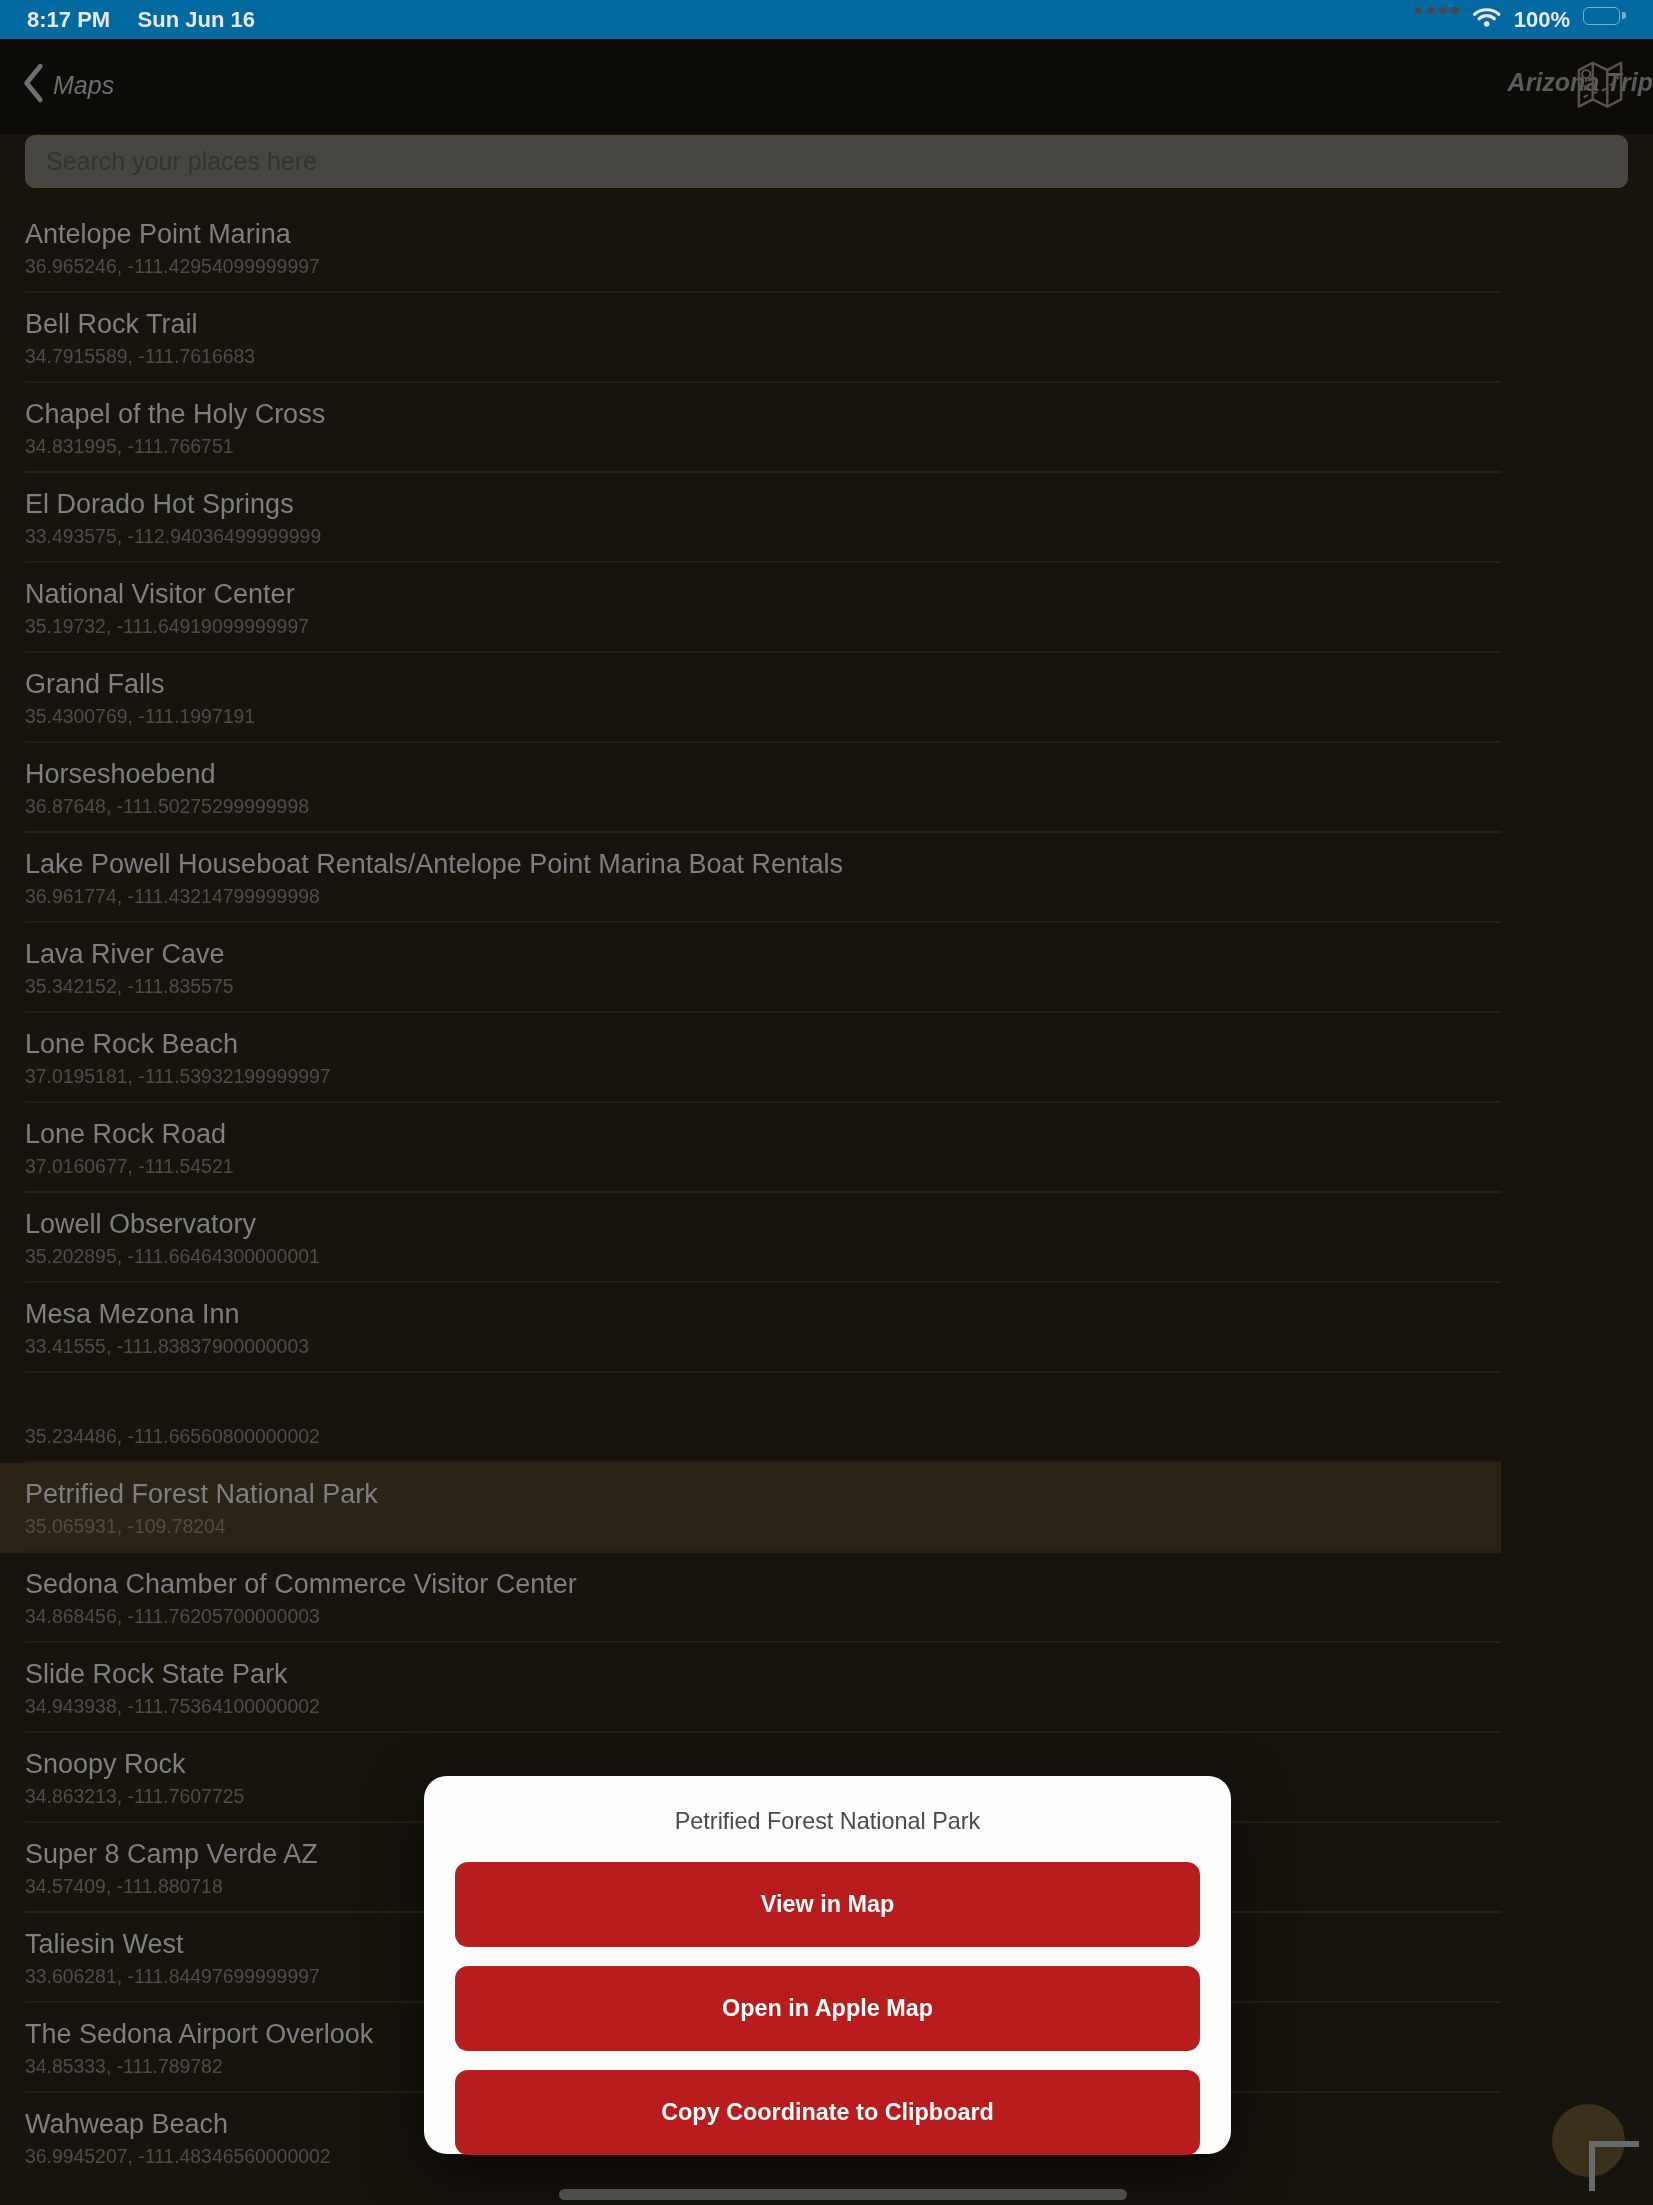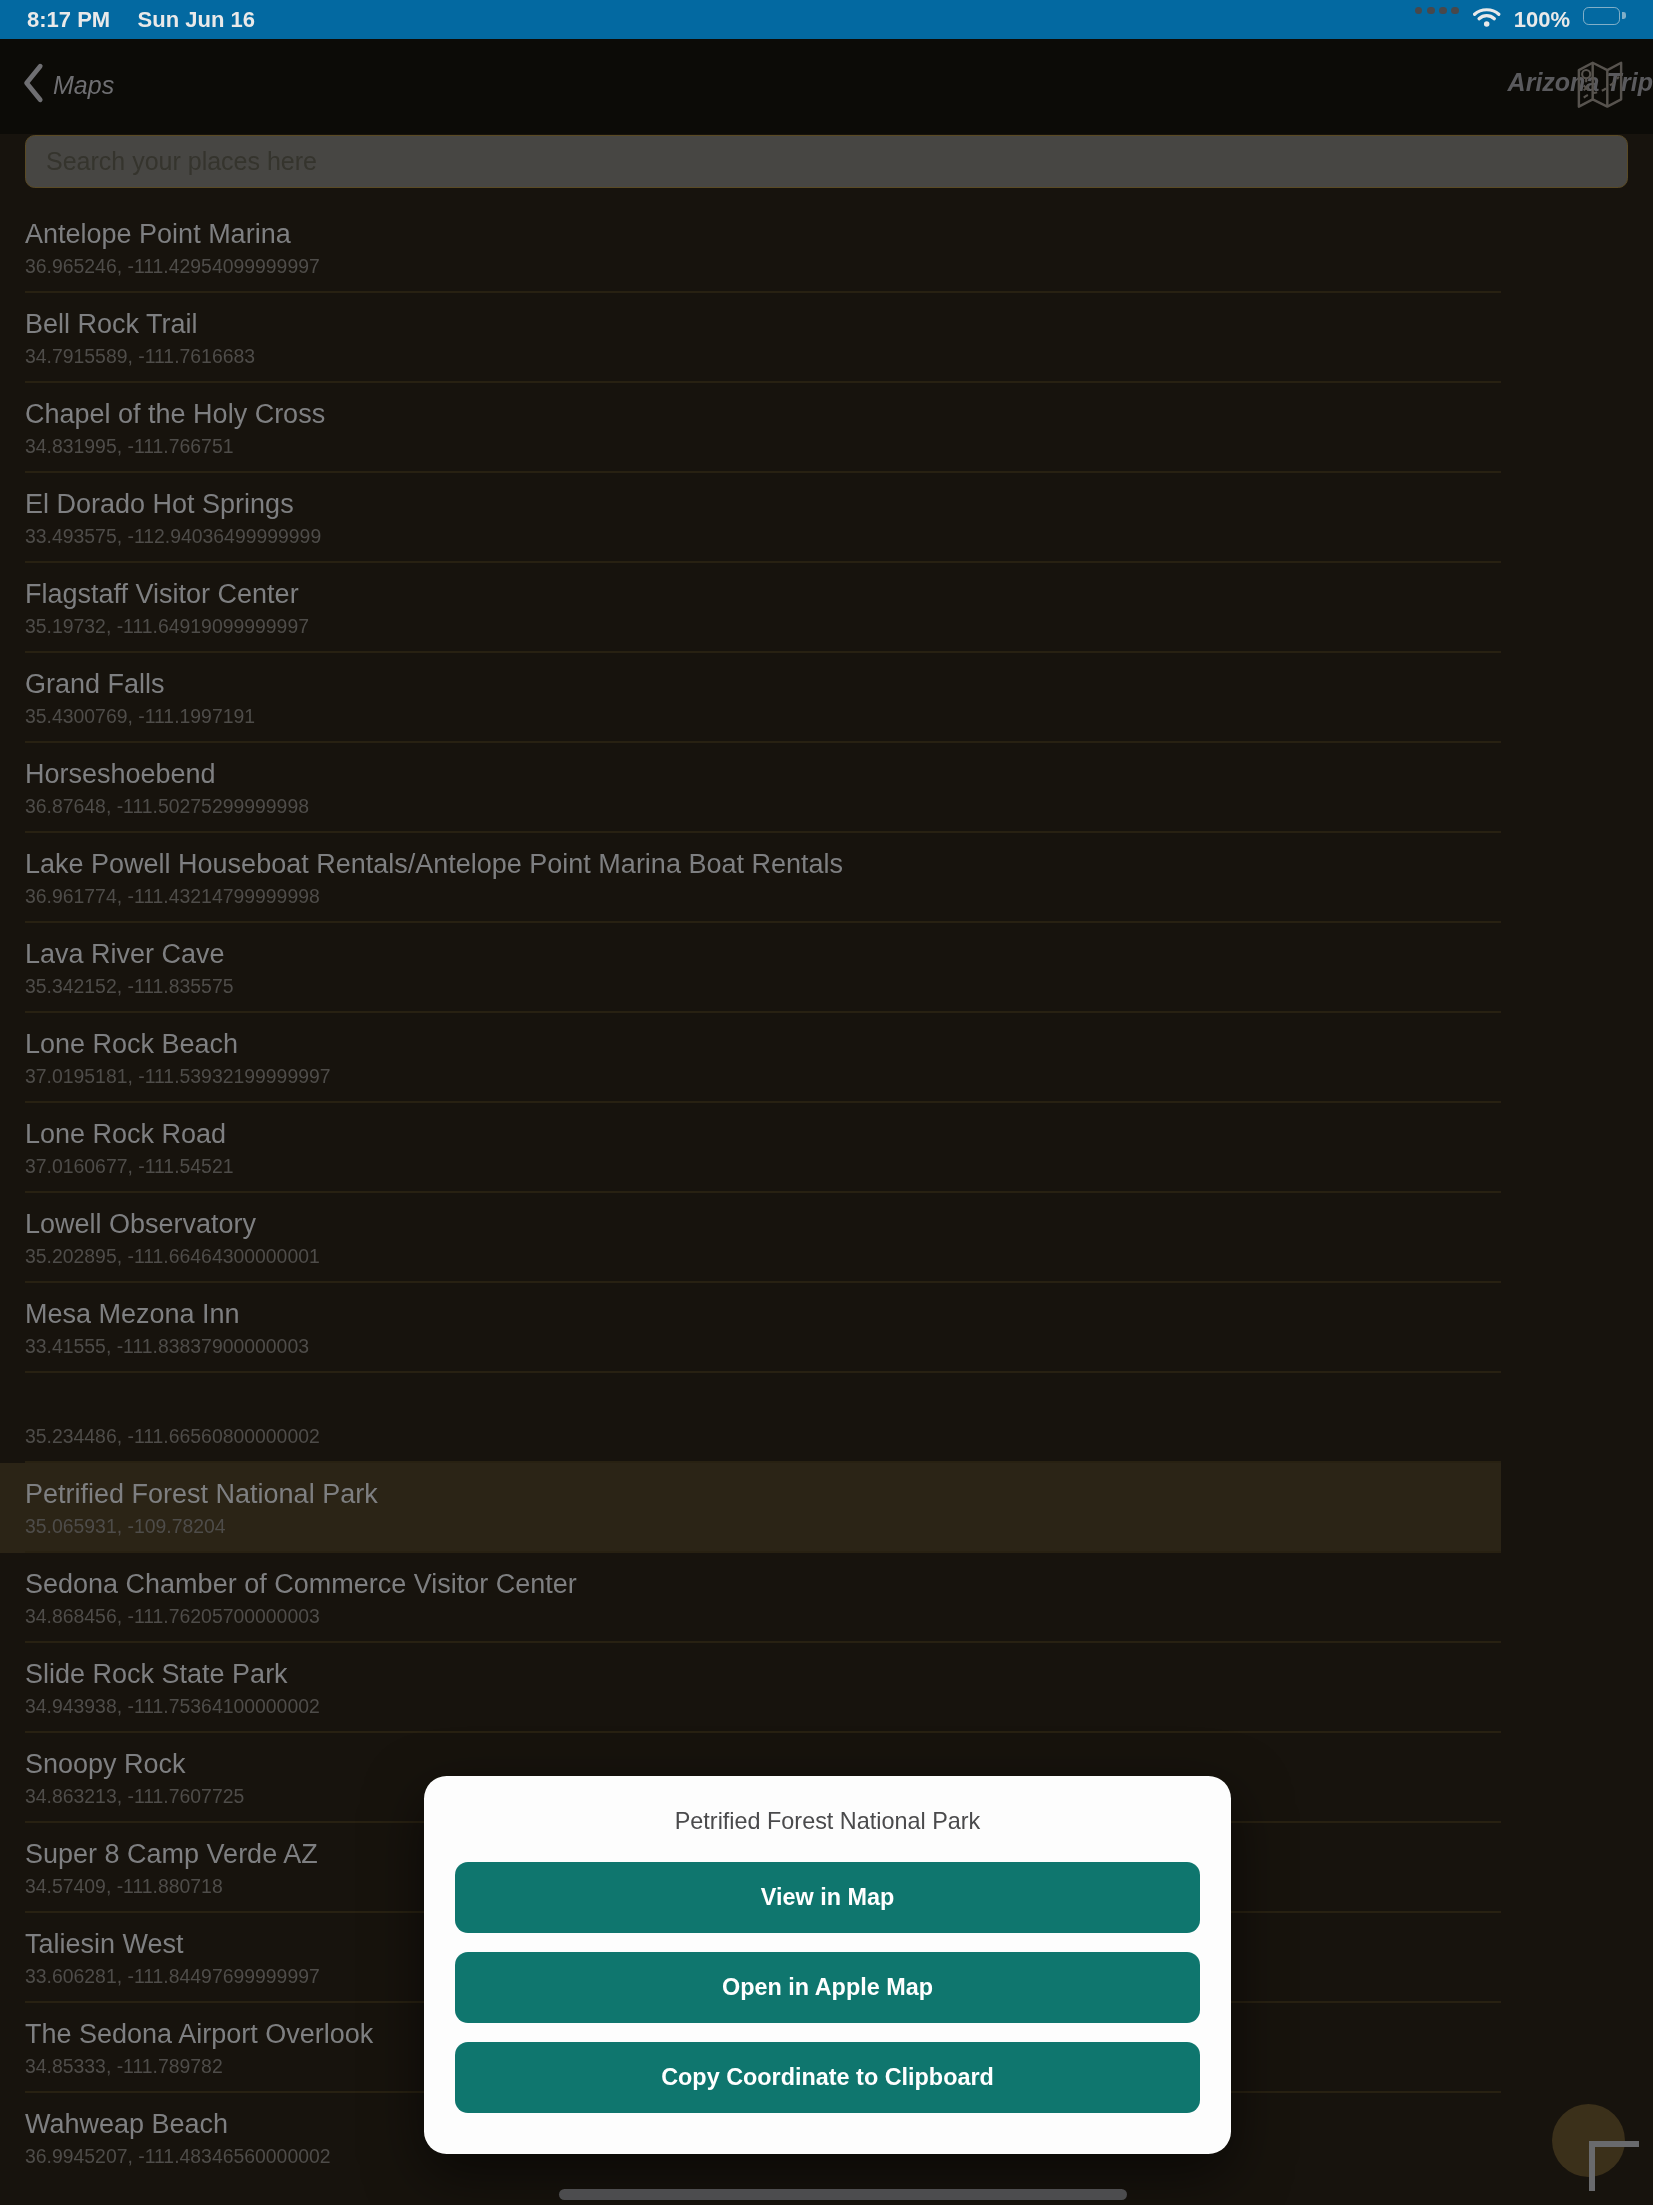--- a/index.html
+++ b/index.html
@@ -68,21 +68,21 @@
   .modal{
     position:absolute;left:424px;top:1776px;width:807px;height:378px;
     background:#fdfdfd;border-radius:22.6px;z-index:30;
     box-shadow:0 19.4px 57px rgba(0,0,0,.55);
   }
   .modal-title{
     margin-top:32px;text-align:center;font-size:23.4px;color:#4a4a4c;
   }
   .modal-buttons{margin:27.4px 31px 0 31px;display:flex;flex-direction:column;gap:18.6px;}
   .gold-btn{
-    height:71px;border:none;border-radius:13px;background:#0f766e;
+    height:85px;border:none;border-radius:13px;background:#b91c1c;
     color:#ffffff;font-family:"Liberation Sans", sans-serif;
     font-size:23.4px;font-weight:700;cursor:pointer;
   }
   
   .fab{
     position:absolute;left:1552px;top:2104px;width:73px;height:73px;border-radius:50%;
     background:#3b301a;z-index:10;display:flex;align-items:center;justify-content:center;
   }
   .fab .h{position:absolute;width:50px;height:6.5px;background:#696a6d;}
   .fab .v{position:absolute;width:6.5px;height:50px;background:#696a6d;}
@@ -161,21 +161,21 @@
   </div>
     <div class="row">
     <div class="title">Chapel of the Holy Cross</div>
     <div class="coords">34.831995, -111.766751</div>
   </div>
     <div class="row">
     <div class="title">El Dorado Hot Springs</div>
     <div class="coords">33.493575, -112.94036499999999</div>
   </div>
     <div class="row">
-    <div class="title">Flagstaff Visitor Center</div>
+    <div class="title">National Visitor Center</div>
     <div class="coords">35.19732, -111.64919099999997</div>
   </div>
     <div class="row">
     <div class="title">Grand Falls</div>
     <div class="coords">35.4300769, -111.1997191</div>
   </div>
     <div class="row">
     <div class="title">Horseshoebend</div>
     <div class="coords">36.87648, -111.50275299999998</div>
   </div>

